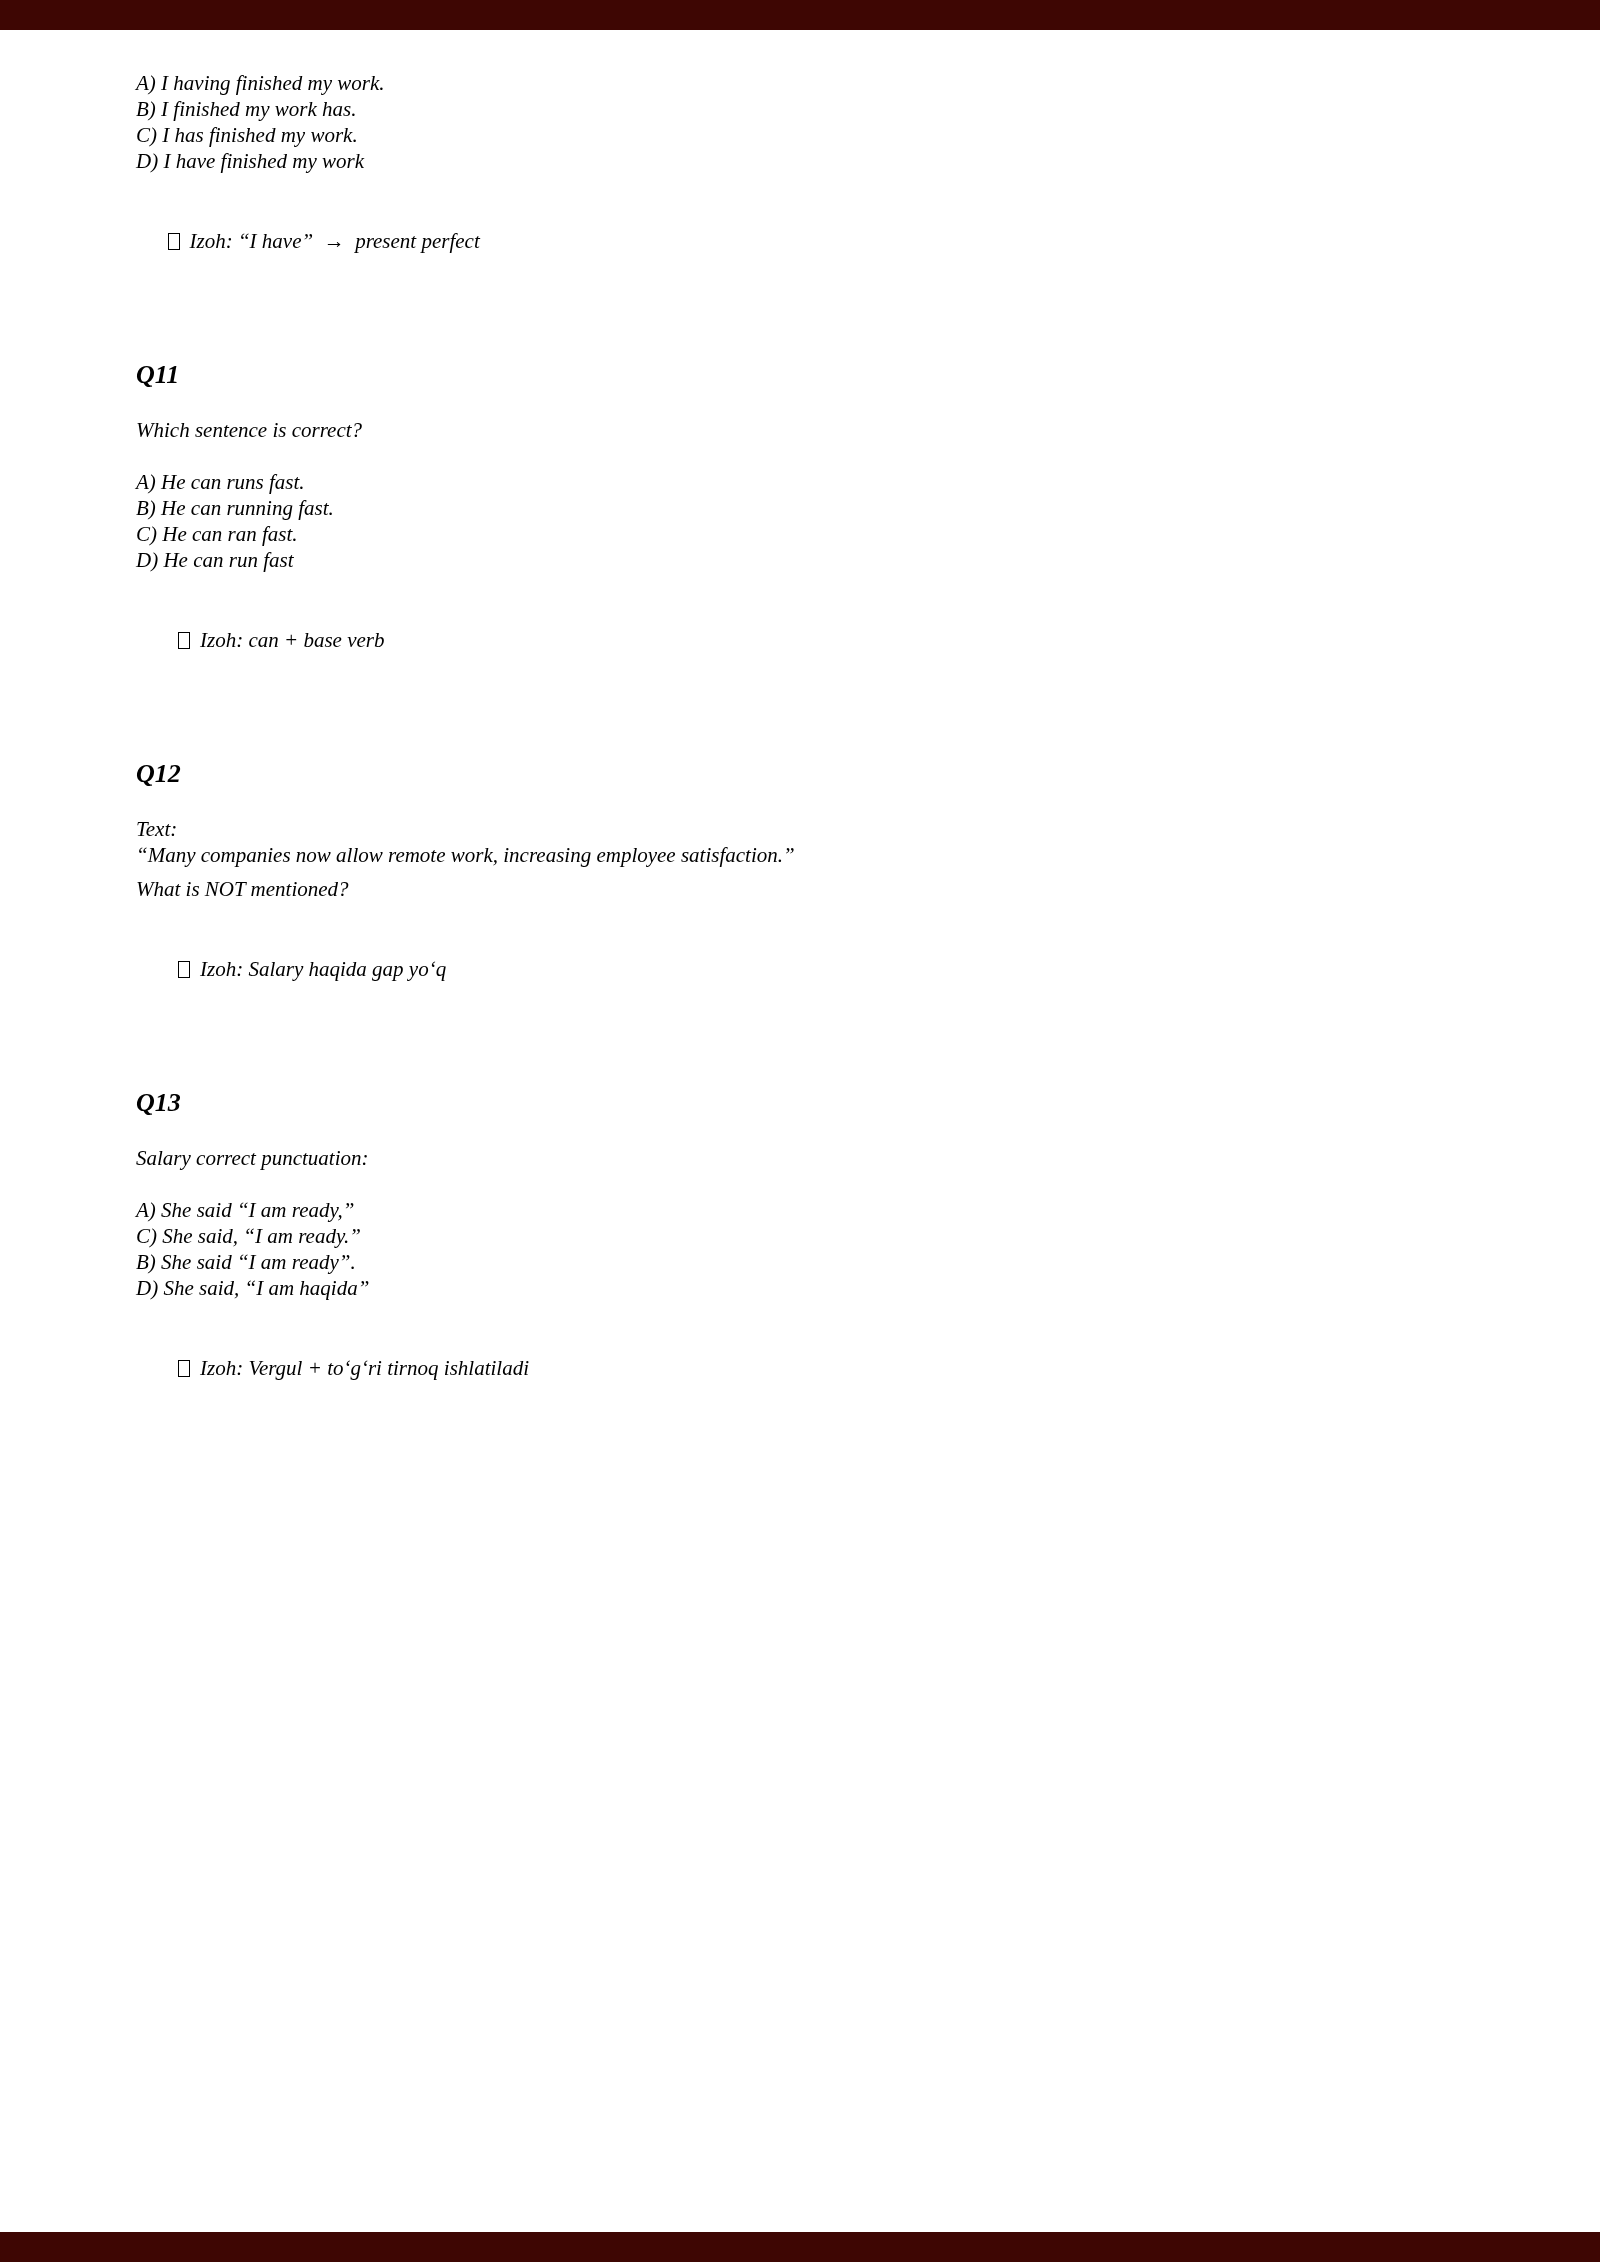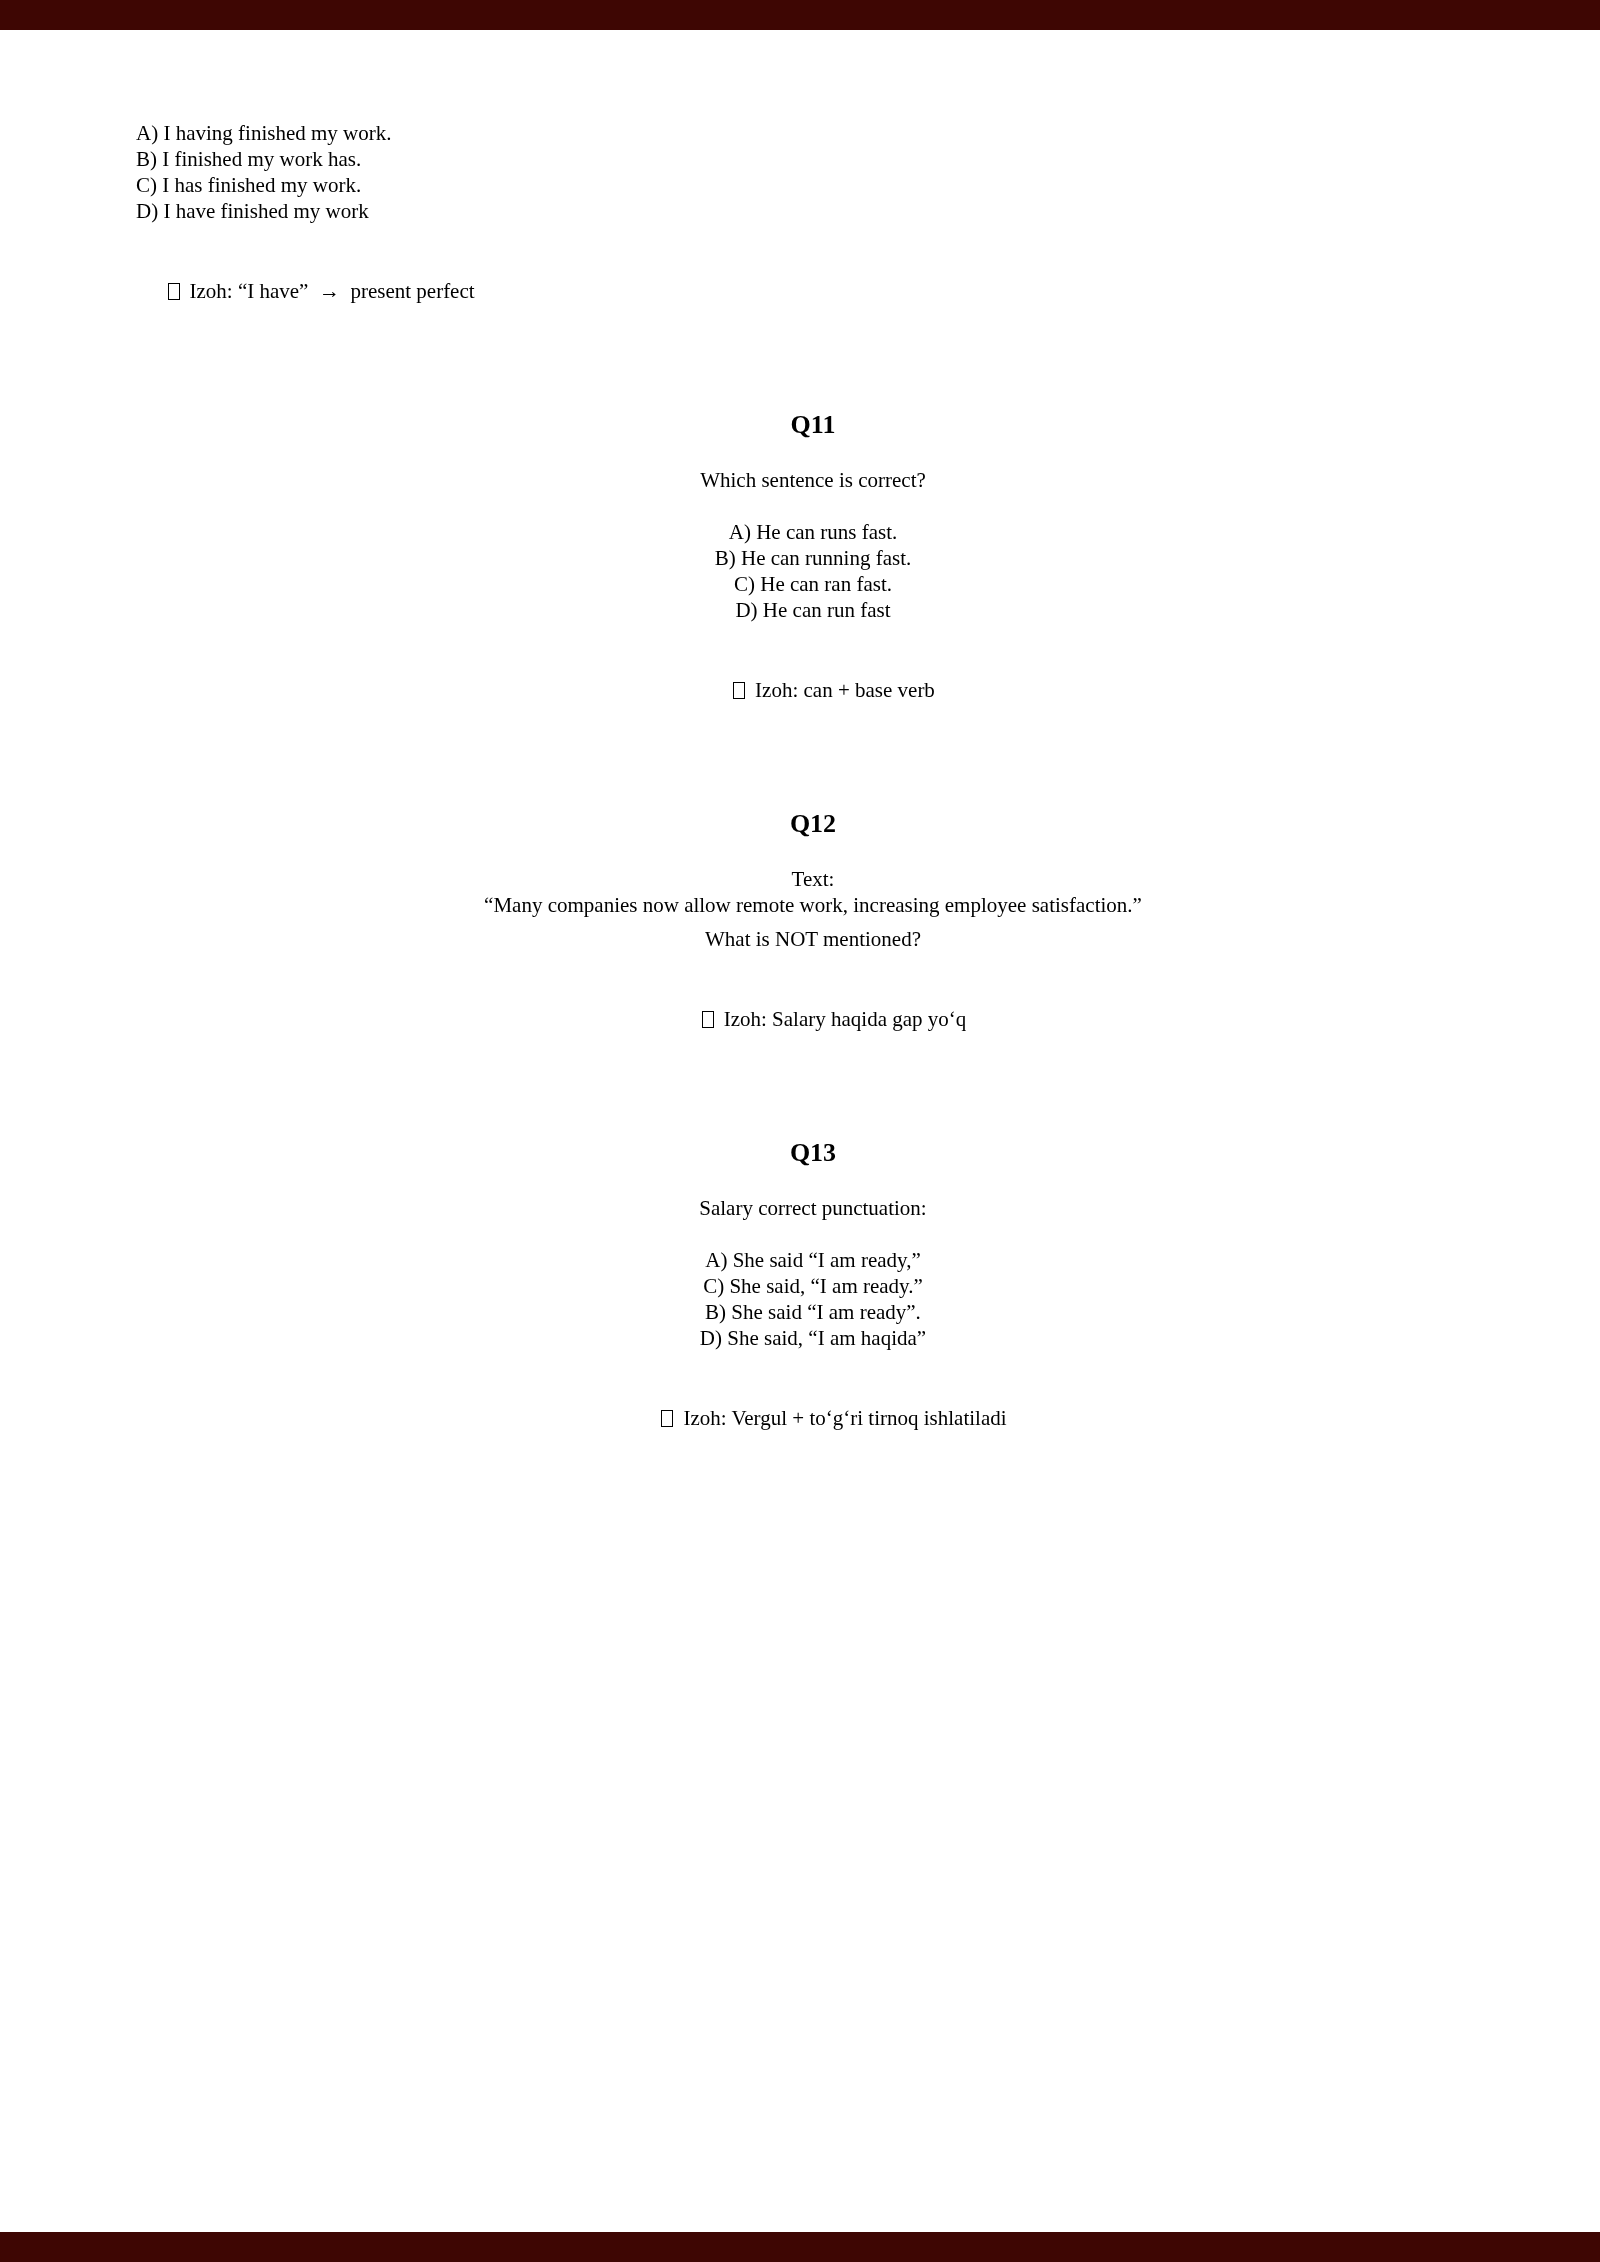--- a/index.html
+++ b/index.html
@@ -16,41 +16,42 @@
     position: absolute;
     left: 0;
     width: 100%;
     height: 30px;
     background: #3e0603;
   }
   .accent-bar.top { top: 0; }
   .accent-bar.bottom { bottom: 0; }
 
   .content {
-    padding: 120px 110px 0 136px;
+    padding: 70px 110px 0 136px;
+    font-style: italic;
   }
 
   .line {
     font-size: 21px;
     line-height: 26px;
     white-space: pre-wrap;
   }
 
   .note { margin-top: 28px; }
 
   .glyph-box {
     display: inline-block;
     width: 12px;
     height: 17px;
     border: 1.5px solid #000000;
     margin-right: 10px;
     vertical-align: -2px;
   }
 
-  .question { margin-top: 80px; text-align: center; }
+  .question { margin-top: 80px; }
 
   .q-heading {
     font-size: 26px;
     line-height: 30px;
     font-weight: 700;
     font-family: "Liberation Serif", "DejaVu Serif", serif;
   }
 
   .text-block { margin-top: 27px; }
   .prompt { margin-top: 8px; }

